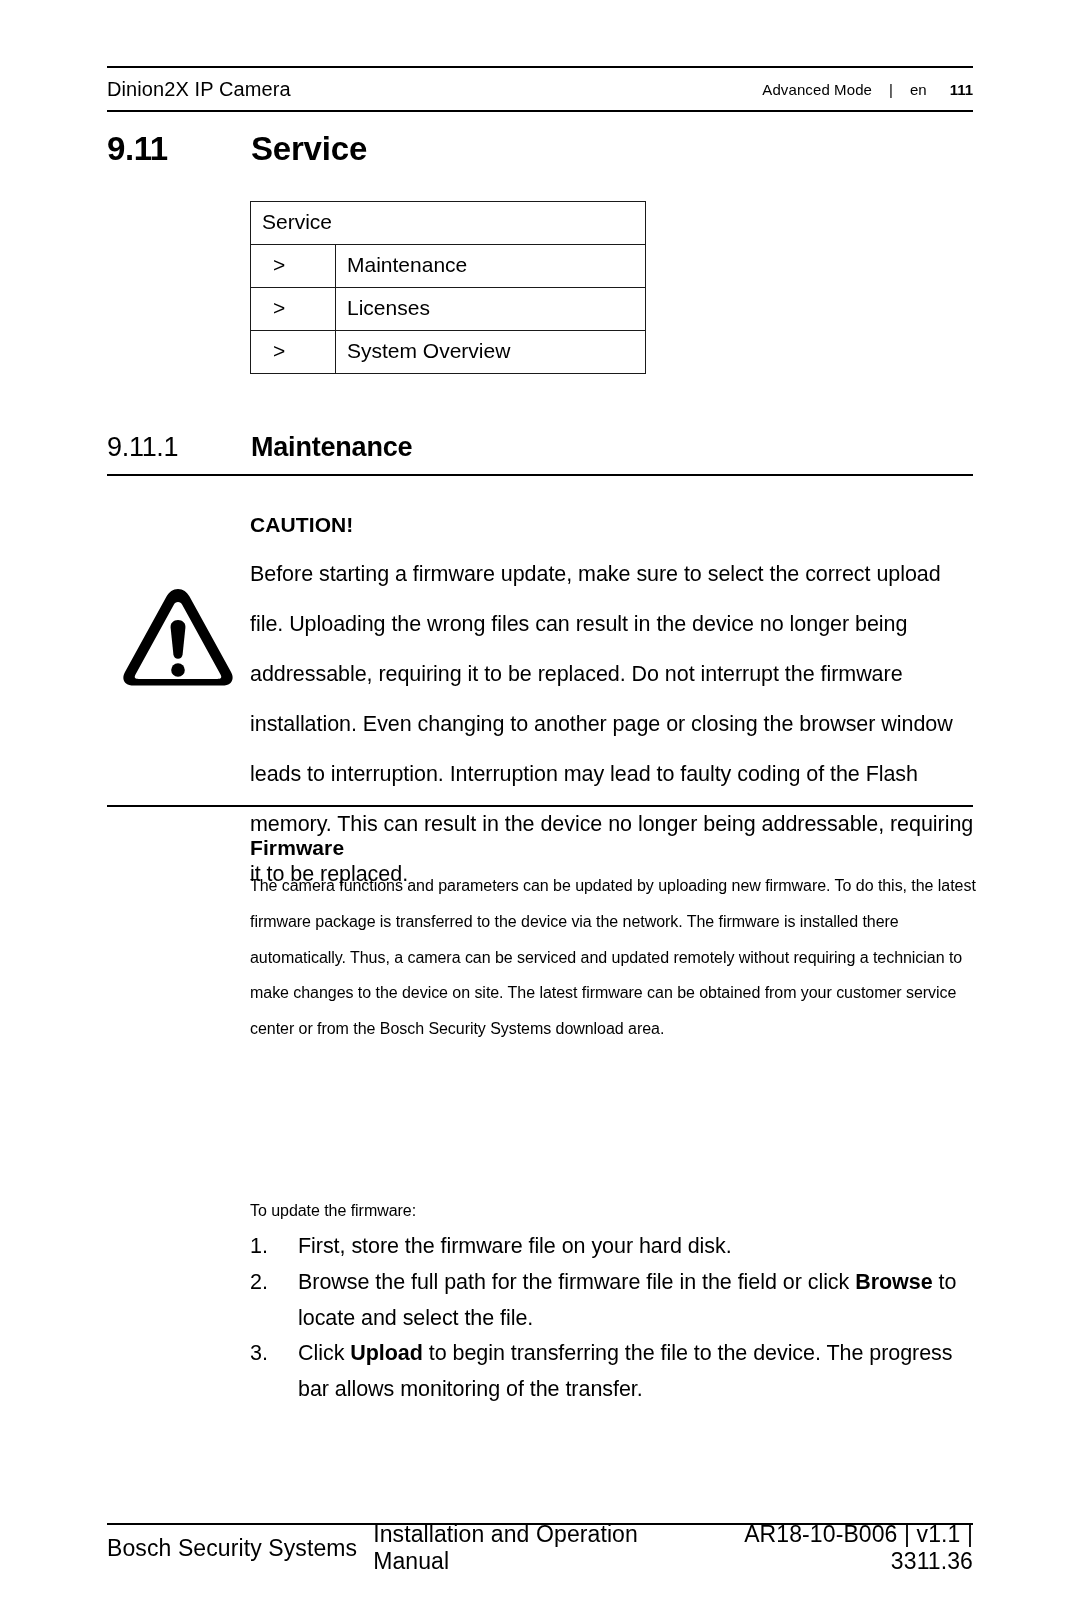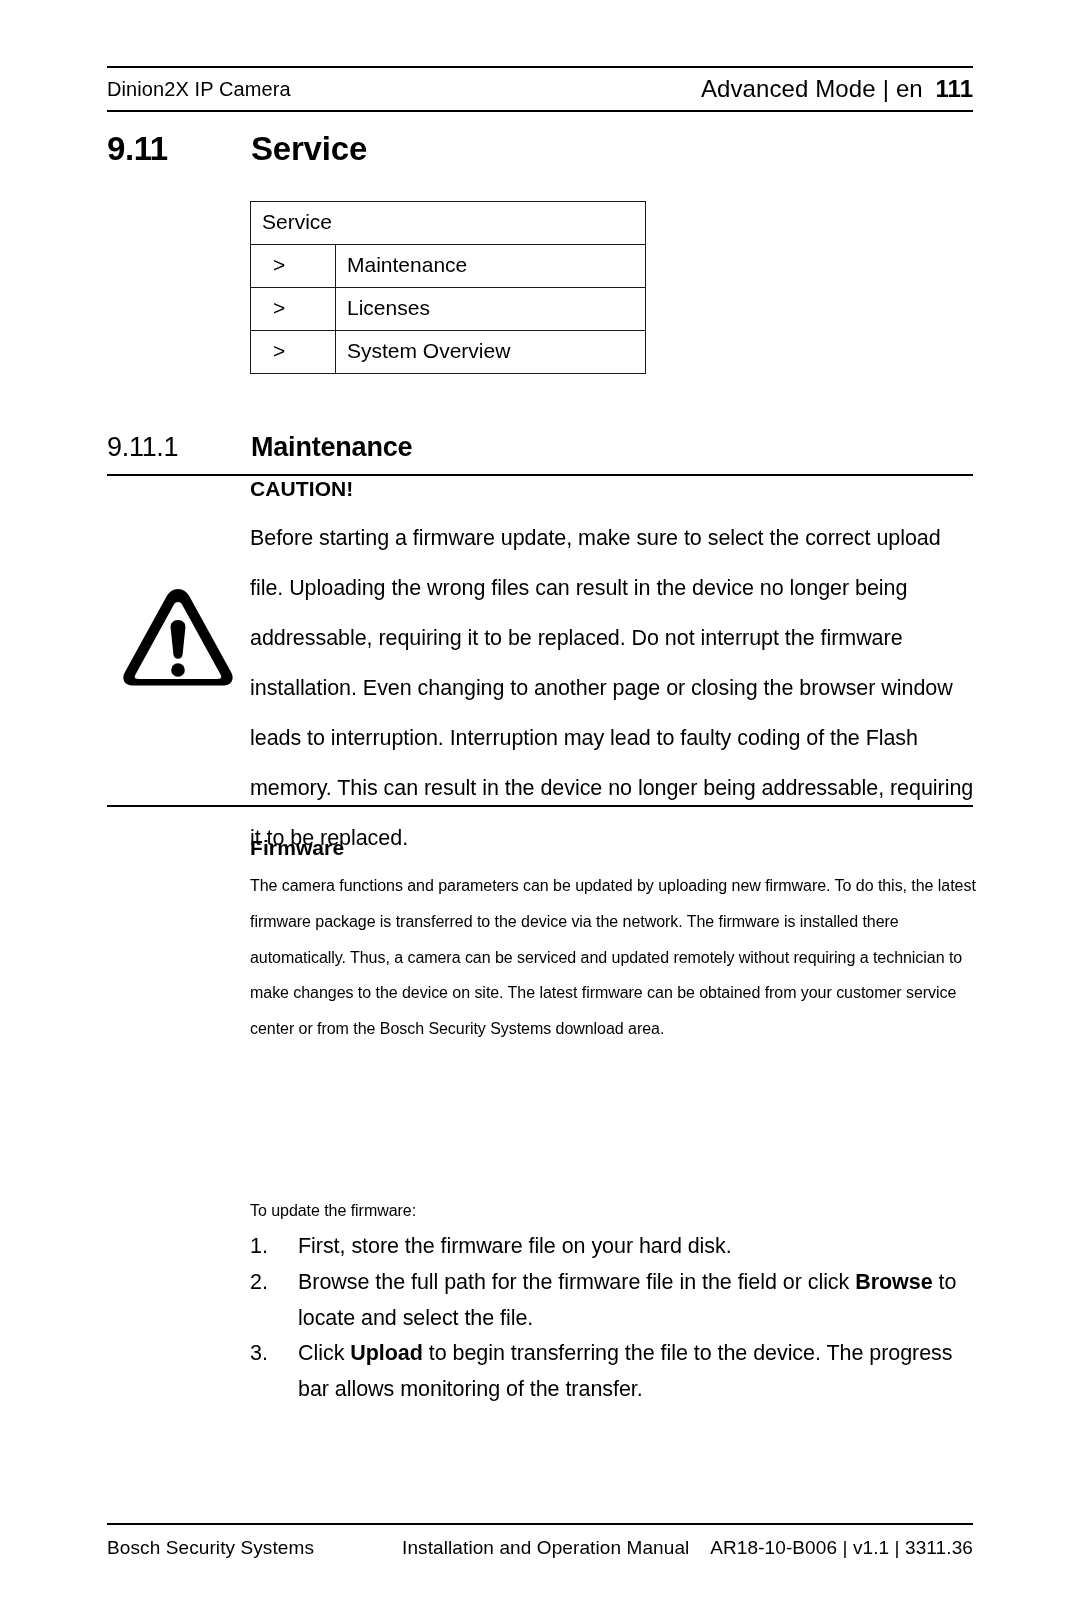--- a/index.html
+++ b/index.html
@@ -52,24 +52,24 @@
     height: 42px;
     display: flex;
     align-items: center;
     justify-content: space-between;
   }
   .header-left {
     font-size: 20px;
     letter-spacing: 0.1px;
   }
   .header-right {
-    font-size: 24px;
+    font-size: 15px;
     display: flex;
     align-items: center;
-    gap: 2px;
+    gap: 12px;
   }
   .header-right .hdr-mode { letter-spacing: 0.1px; }
   .header-right .hdr-sep { padding: 0 5px; }
   .header-right .hdr-page {
     font-weight: bold;
     padding-left: 11px;
   }
 
   
   .sec-heading {
@@ -166,20 +166,21 @@
     left: 250px;
     top: 478px;
     width: 728px;
   }
   .caution-title {
     font-size: 21px;
     font-weight: bold;
     line-height: 1.0;
     margin-bottom: 14px;
     letter-spacing: 0.1px;
+    margin-top: 36px;
   }
   .caution-text {
     font-size: 21.5px;
     line-height: 50px;
     letter-spacing: -0.05px;
   }
 
   
   .body-block {
     position: absolute;
@@ -233,21 +234,21 @@
     background: #000;
   }
   .footer {
     position: absolute;
     left: 107px;
     top: 1533px;
     width: 866px;
     height: 30px;
     display: flex;
     align-items: center;
-    font-size: 19px;
+    font-size: 23px;
     letter-spacing: 0.1px;
   }
   .footer .f-left  { width: 295px; }
   .footer .f-mid   { flex: 1 1 auto; }
   .footer .f-right { text-align: right; }
 </style>
 </head>
 <body>
 
 <div class="page">

